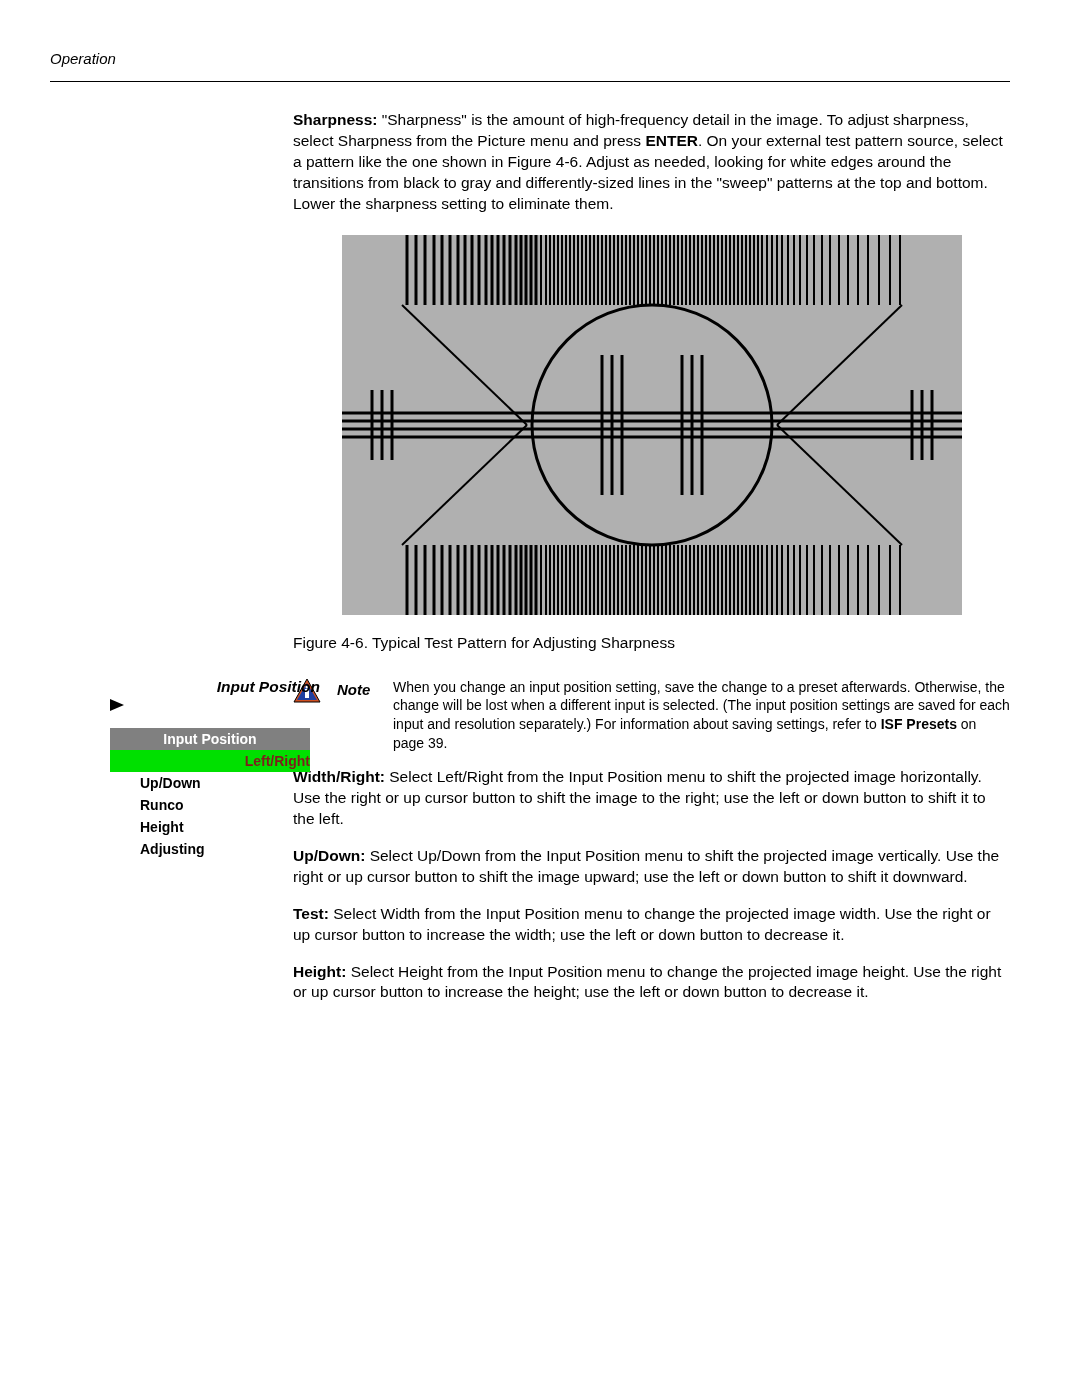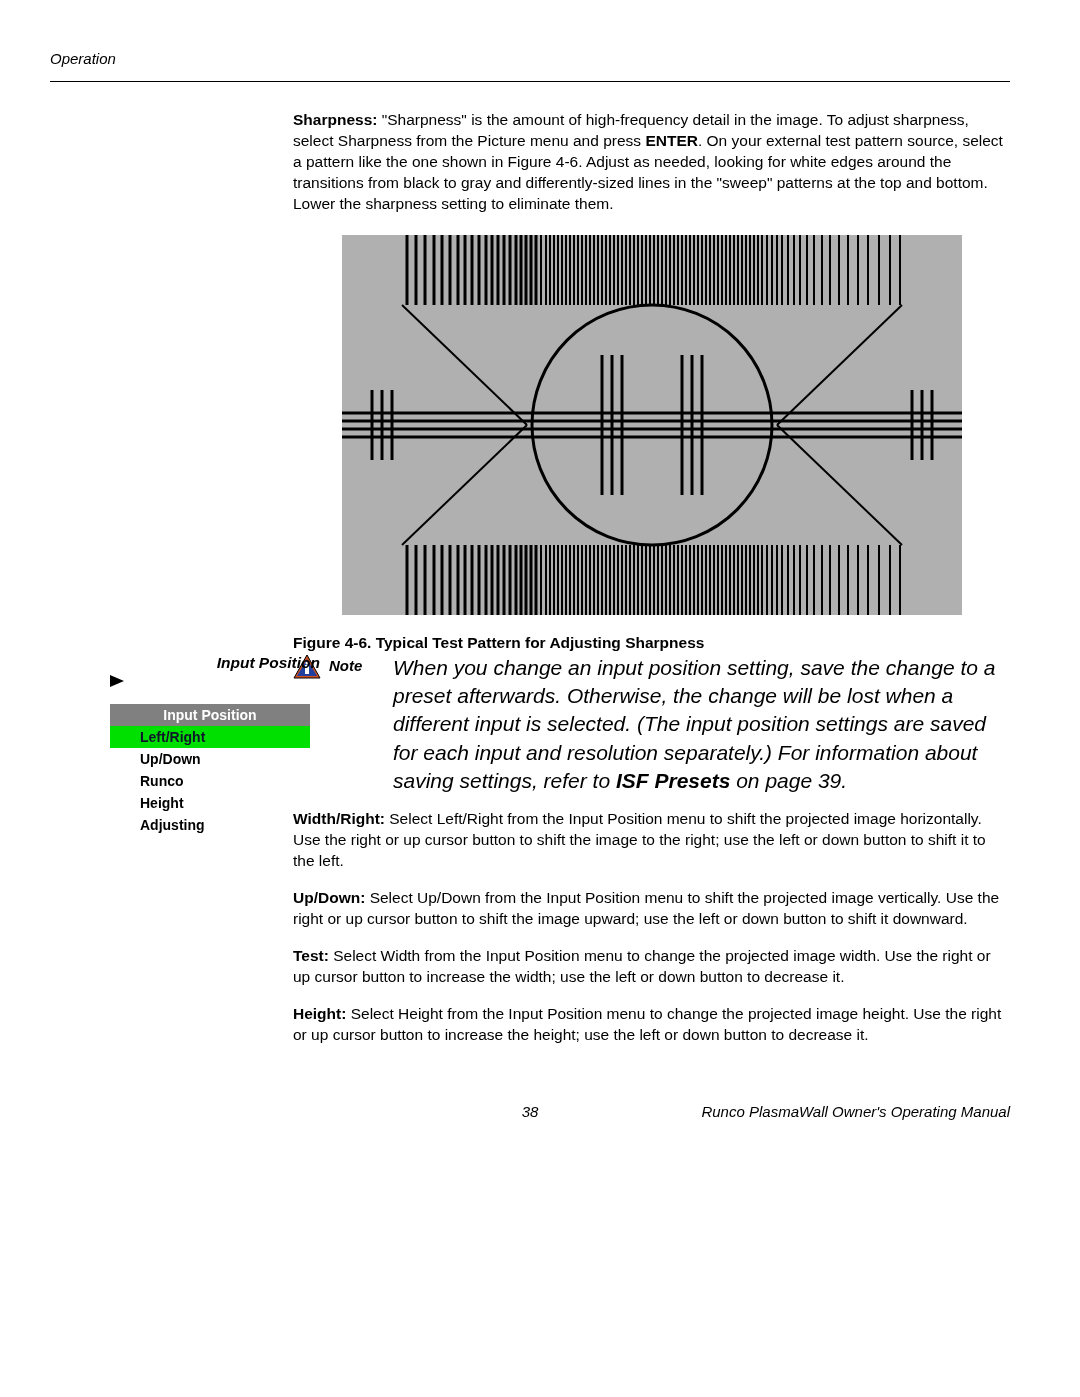--- a/index.html
+++ b/index.html
@@ -31,23 +31,24 @@
   .body-col {
     margin-left: 243px;
     font-size: 15.5px;
     line-height: 1.35;
   }
   .figure {
     margin-top: 20px;
     margin-bottom: 8px;
   }
   .figcap {
-    font-weight: bold;
+    font-weight: normal;
     font-size: 15.5px;
     margin-top: 18px;
+    margin-bottom: 24px;
   }
   .side-col {
     position: absolute;
     left: 60px;
     width: 230px;
   }
   .side-title {
     font-weight: bold;
     font-style: italic;
     font-size: 15.5px;
@@ -67,22 +68,23 @@
     font-weight: bold;
   }
   .menu-title {
     background: #808080;
     color: #fff;
     text-align: center;
     padding: 3px 0;
   }
   .menu-sel {
     background: #00e000;
-    color: #0f172a;
+    color: #7f1d1d;
     padding: 3px 0 3px 30px;
+    text-align: right;
   }
   .menu-item {
     padding: 3px 0 3px 30px;
   }
   .para {
     margin-bottom: 16px;
   }
   .note-row {
     display: flex;
     align-items: flex-start;
@@ -90,26 +92,25 @@
   }
   .note-icon-wrap {
     flex: 0 0 100px;
     display: flex;
     align-items: flex-start;
   }
   .note-label {
     font-weight: bold;
     font-style: italic;
     font-size: 15px;
-    margin-left: 8px;
+    margin-left: 16px;
     margin-top: 2px;
   }
   .note-text {
-    font-style: italic;
-    font-size: 21px;
+    font-size: 14px;
     line-height: 1.35;
     flex: 1;
   }
   .footer {
     display: flex;
     justify-content: space-between;
     font-style: italic;
     font-size: 15px;
     margin-top: 40px;
   }
@@ -428,19 +429,14 @@
         </div>
         <div class="para">
           <span class="bold">Test:</span><span> Select Width from the Input Position menu to change the projected image width. Use the right or up cursor button to increase the width; use the left or down button to decrease it.</span>
         </div>
         <div class="para">
           <span class="bold">Height:</span><span> Select Height from the Input Position menu to change the projected image height. Use the right or up cursor button to increase the height; use the left or down button to decrease it.</span>
         </div>
       </div>
     </div>
 
-    <div class="footer body-col" style="margin-left:0;">
-      <span style="flex:1"></span>
-      <span class="pn">38</span>
-      <span style="flex:1; text-align:right;">Runco PlasmaWall Owner's Operating Manual</span>
-    </div>
   </div>
 </div>
 
 </body></html>

